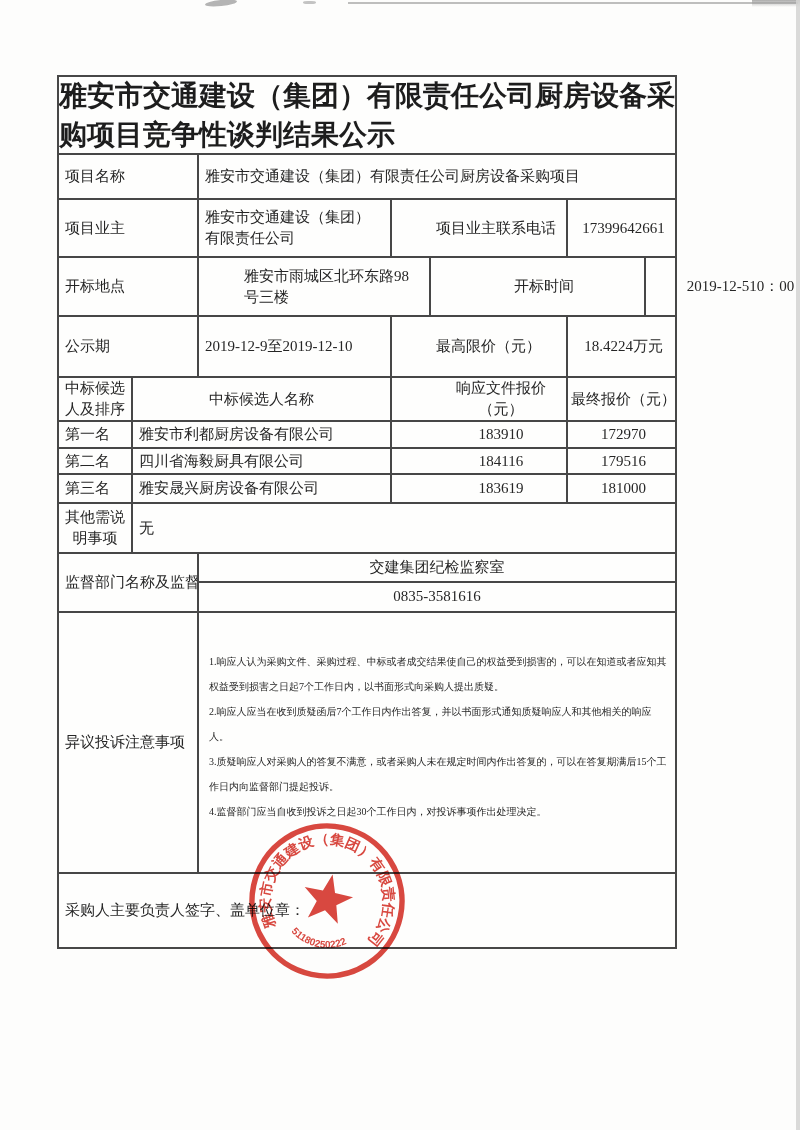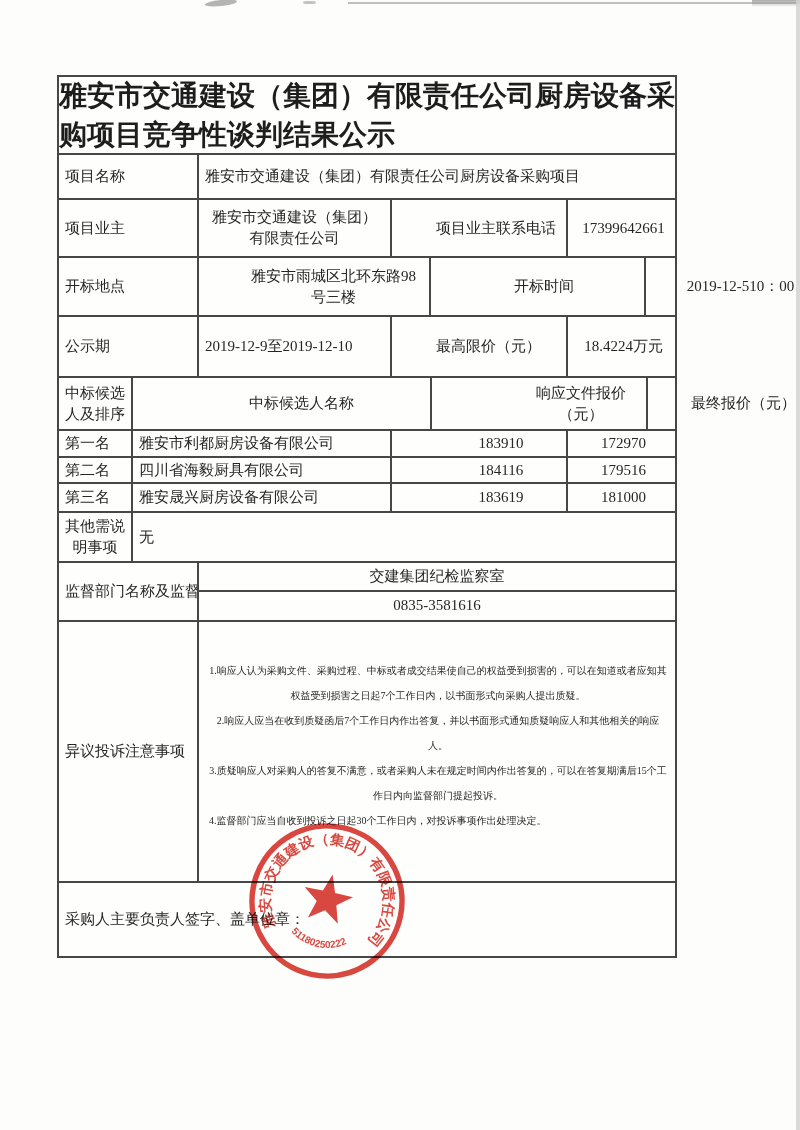--- a/index.html
+++ b/index.html
@@ -24,31 +24,31 @@
   
   .doc-table {
     position:absolute; left:57px; top:75px; width:620px;
     border:2px solid #474747;
     background:#fefefd;
     font-size:15px;
     line-height:21px;
   }
   .row { display:flex; border-bottom:2px solid #474747; }
   .row:last-child { border-bottom:none; }
-  .cell { border-right:2px solid #474747; display:flex; align-items:center; overflow:hidden;text-align:center; }
+  .cell { border-right:2px solid #474747; display:flex; align-items:center; overflow:hidden; }
   .cell:last-child { border-right:none; }
   .pad { padding:3px 6px; }
   .center { justify-content:center; text-align:center; }
 
   .h-title { height:78px; }
   .h-r1 { height:45px; }
   .h-r2 { height:58px; }
   .h-r3 { height:59px;gap:39px; }
   .h-r4 { height:61px; }
-  .h-r5 { height:53px;gap:40px; }
+  .h-r5 { height:44px; }
   .h-c1 { height:27px; }
   .h-c2 { height:26px; }
   .h-c3 { height:29px; }
   .h-other { height:50px; }
   .h-sup { height:59px; }
   .h-obj { height:261px; }
   .h-foot { height:73px; }
 
   .w140 { width:140px; flex:0 0 140px; }
   .w193 { width:193px; flex:0 0 193px; }

